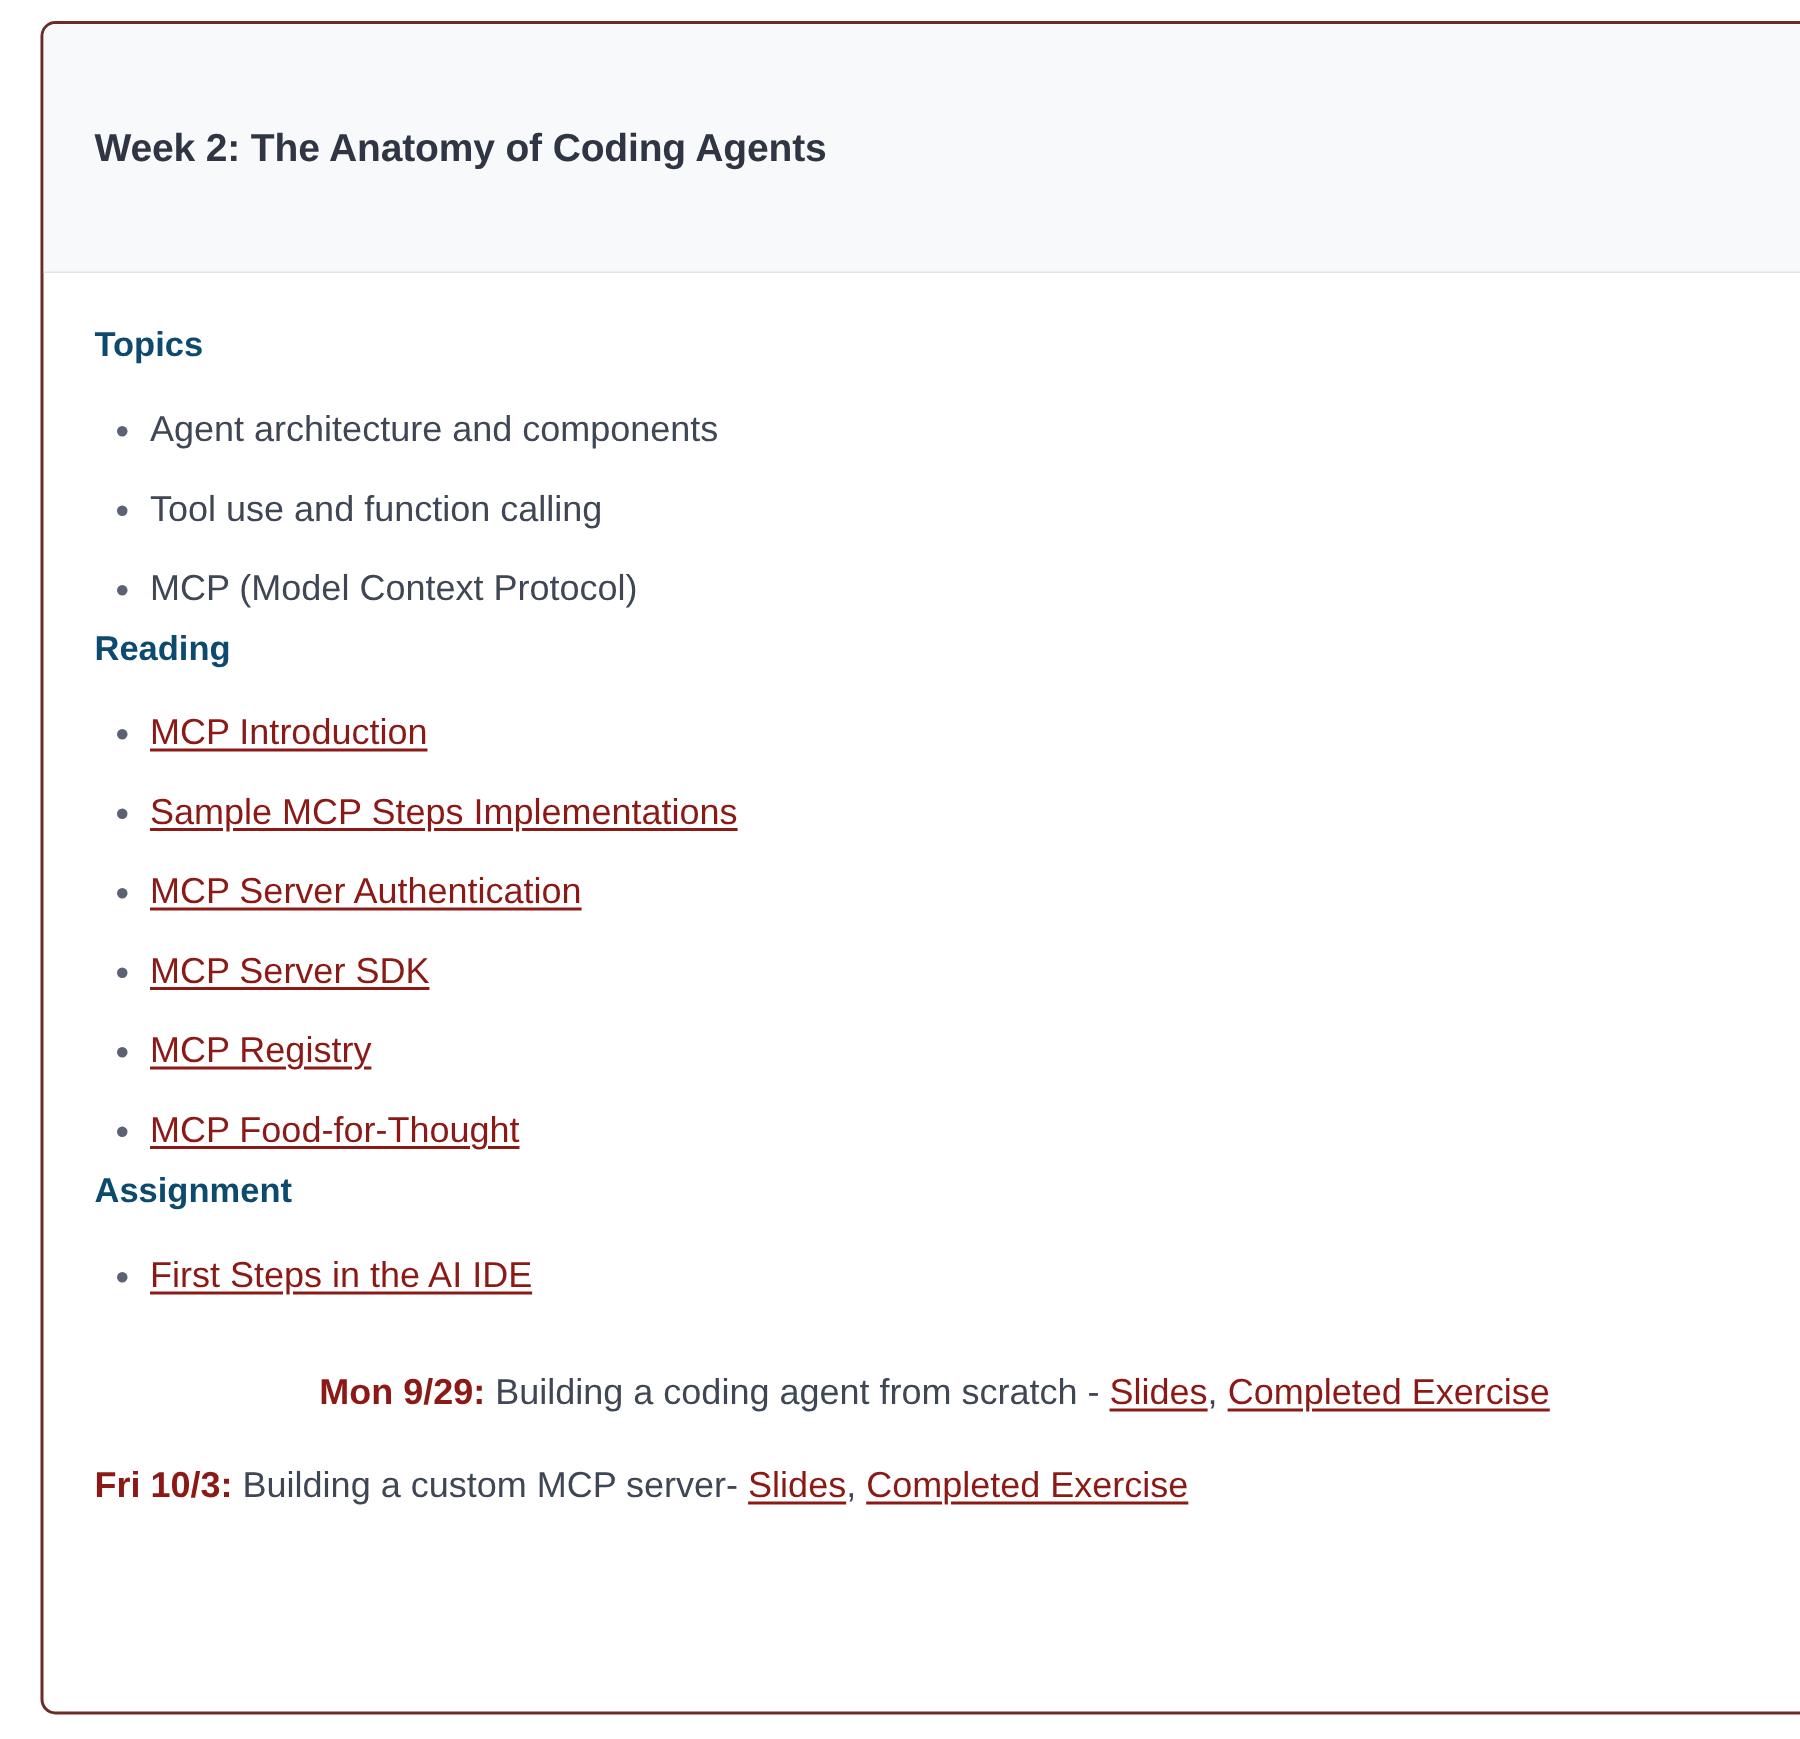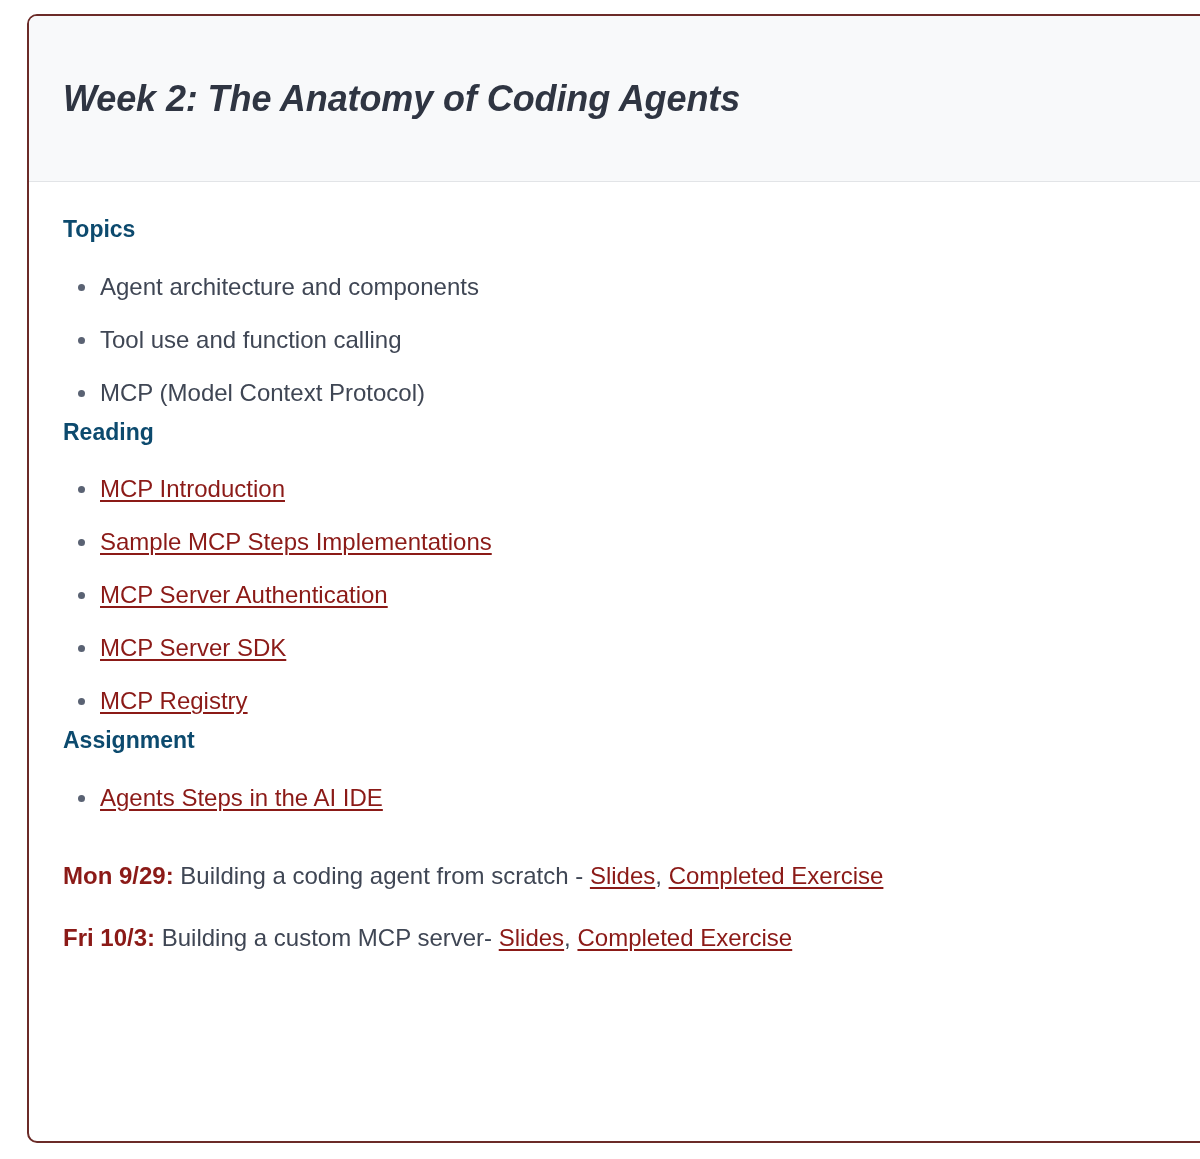--- a/index.html
+++ b/index.html
@@ -40,26 +40,25 @@
     background: #f8f9fa;
     border-bottom: 1px solid #e2e4e7;
     height: 166px;
     box-sizing: border-box;
     display: flex;
     align-items: center;
     padding: 0 34px;
   }
 
   .card-header-title {
-    font-size: 36px;
+    font-size: 26px;
     font-weight: bold;
     color: #2f3542;
     letter-spacing: -0.1px;
     line-height: 1.2;
-    font-style: italic;
   }
 
   .card-body {
     padding: 34px 34px 28px 34px;
   }
 
   .section-heading {
     font-size: 23px;
     font-weight: bold;
     color: #0c4a6e;
@@ -103,20 +102,21 @@
 
   .schedule-line {
     font-size: 24px;
     color: #3f4654;
     line-height: 1.35;
     margin-top: 30px;
   }
 
   .schedule-line:first-of-type {
     margin-top: 36px;
+    text-align: center;
   }
 
   .schedule-date {
     font-weight: bold;
     color: #8b1a17;
   }
 
   .schedule-text { color: #3f4654; }
 </style>
 </head>
@@ -155,26 +155,29 @@
         </li>
         <li>
           <a class="doc-link" href="#">MCP Server Authentication</a>
         </li>
         <li>
           <a class="doc-link" href="#">MCP Server SDK</a>
         </li>
         <li>
           <a class="doc-link" href="#">MCP Registry</a>
         </li>
+        <li>
+          <a class="doc-link" href="#">MCP Food-for-Thought</a>
+        </li>
       </ul>
 
       <h3 class="section-heading spaced-top">Assignment</h3>
       <ul class="item-list">
         <li>
-          <a class="doc-link" href="#">Agents Steps in the AI IDE</a>
+          <a class="doc-link" href="#">First Steps in the AI IDE</a>
         </li>
       </ul>
 
       <p class="schedule-line">
         <span class="schedule-date">Mon 9/29:</span><span class="schedule-text"> Building a coding agent from scratch - </span><a class="doc-link" href="#">Slides</a><span class="schedule-text">, </span><a class="doc-link" href="#">Completed Exercise</a>
       </p>
 
       <p class="schedule-line">
         <span class="schedule-date">Fri 10/3:</span><span class="schedule-text"> Building a custom MCP server- </span><a class="doc-link" href="#">Slides</a><span class="schedule-text">, </span><a class="doc-link" href="#">Completed Exercise</a>
       </p>

